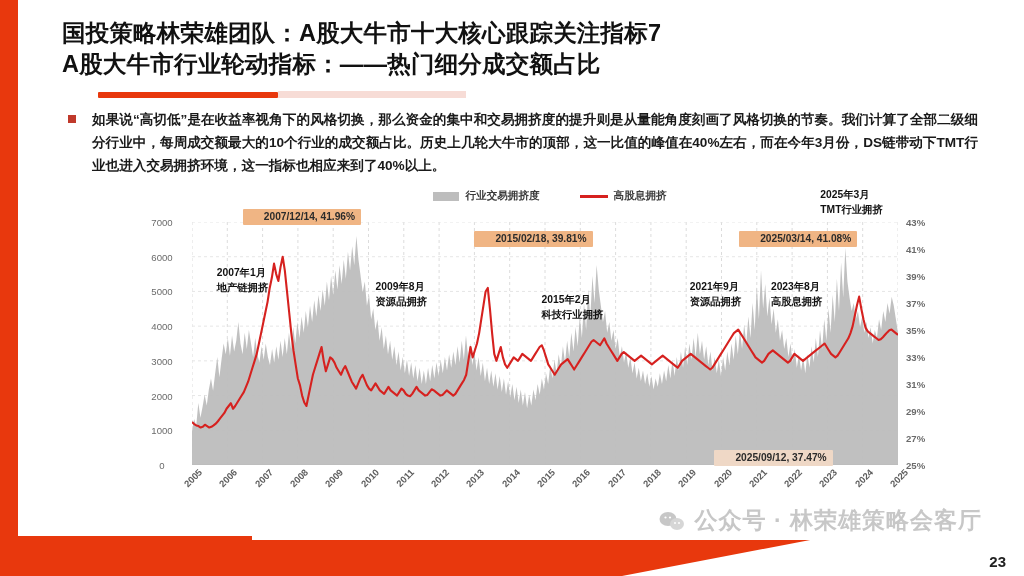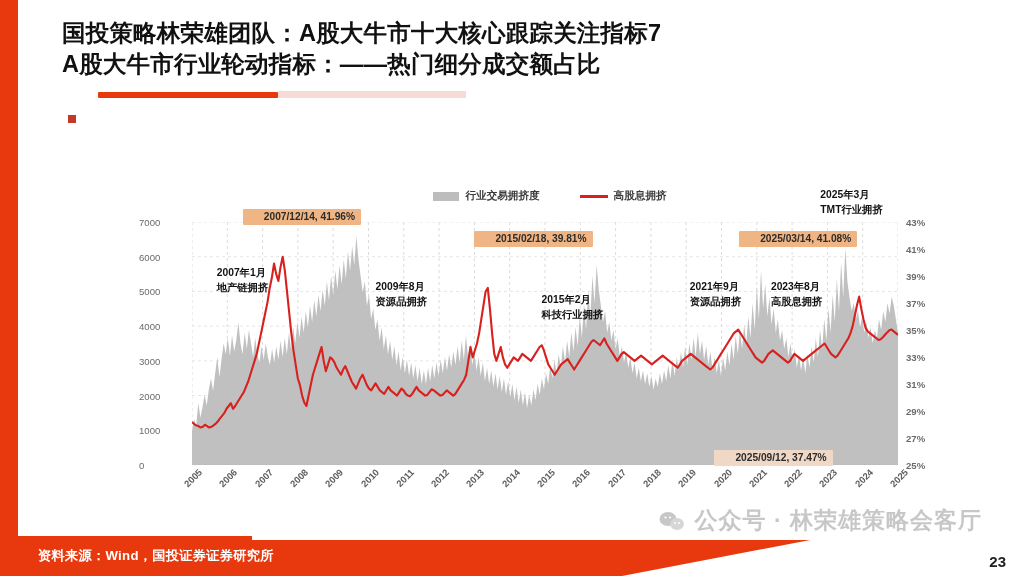--- a/index.html
+++ b/index.html
@@ -40,21 +40,21 @@
   
   .chart{position:absolute;left:150px;top:188px;width:800px;height:305px;}
   .plot{position:absolute;left:42px;top:34px;right:52px;bottom:28px;}
   .plot-inner{position:absolute;inset:0;overflow:hidden;}
 
   .axis-line{position:absolute;left:0;right:0;bottom:0;height:1px;background:#bdbdbd;}
 
   .ytick{
     position:absolute;right:100%;margin-right:7px;
     font-size:9.6px;color:#6b6b6b;white-space:nowrap;transform:translateY(-50%);
-    text-align:left;width:46px;
+    text-align:center;width:46px;
   }
   .ytick-r{
     position:absolute;left:100%;margin-left:8px;
     font-size:9.6px;color:#6b6b6b;white-space:nowrap;transform:translateY(-50%);
     font-weight:bold;
   }
   .xtick{
     position:absolute;top:100%;margin-top:6px;
     font-size:9.4px;color:#5e5e5e;font-weight:bold;white-space:nowrap;
     transform-origin:left top;transform:rotate(-45deg) translate(-70%,0);
@@ -110,20 +110,21 @@
   </div>
 
   <div class="title-wrap">
     <div class="title-line">国投策略林荣雄团队：A股大牛市十大核心跟踪关注指标7</div>
     <div class="title-line">A股大牛市行业轮动指标：——热门细分成交额占比</div>
   </div>
   <div class="title-underline"></div>
   <div class="title-underline2"></div>
 
   <div class="bullet"></div>
+  <div class="para">如果说“高切低”是在收益率视角下的风格切换，那么资金的集中和交易拥挤度的提升则是从量能角度刻画了风格切换的节奏。我们计算了全部二级细分行业中，每周成交额最大的10个行业的成交额占比。历史上几轮大牛市的顶部，这一比值的峰值在40%左右，而在今年3月份，DS链带动下TMT行业也进入交易拥挤环境，这一指标也相应来到了40%以上。</div>
 
   <div class="chart">
 
     <div class="legend">
       <div class="lg">
         <span class="lg-swatch"></span>
         <span>行业交易拥挤度</span>
       </div>
       <div class="lg">
         <span class="lg-line"></span>
@@ -239,16 +240,15 @@
           <circle cx="20" cy="13" r="1" fill="#fff"></circle>
         </svg>
     </div>
     <div class="wm-text">公众号 · 林荣雄策略会客厅</div>
   </div>
 
   <div class="footer">
     <div class="footer-white"></div>
   </div>
   <div class="footer-notch"></div>
-  <div class="footer-text">资料来源：Wind，国投证券证券研究所</div>
   <div class="pageno">23</div>
 
 </div>
 
 </body></html>

